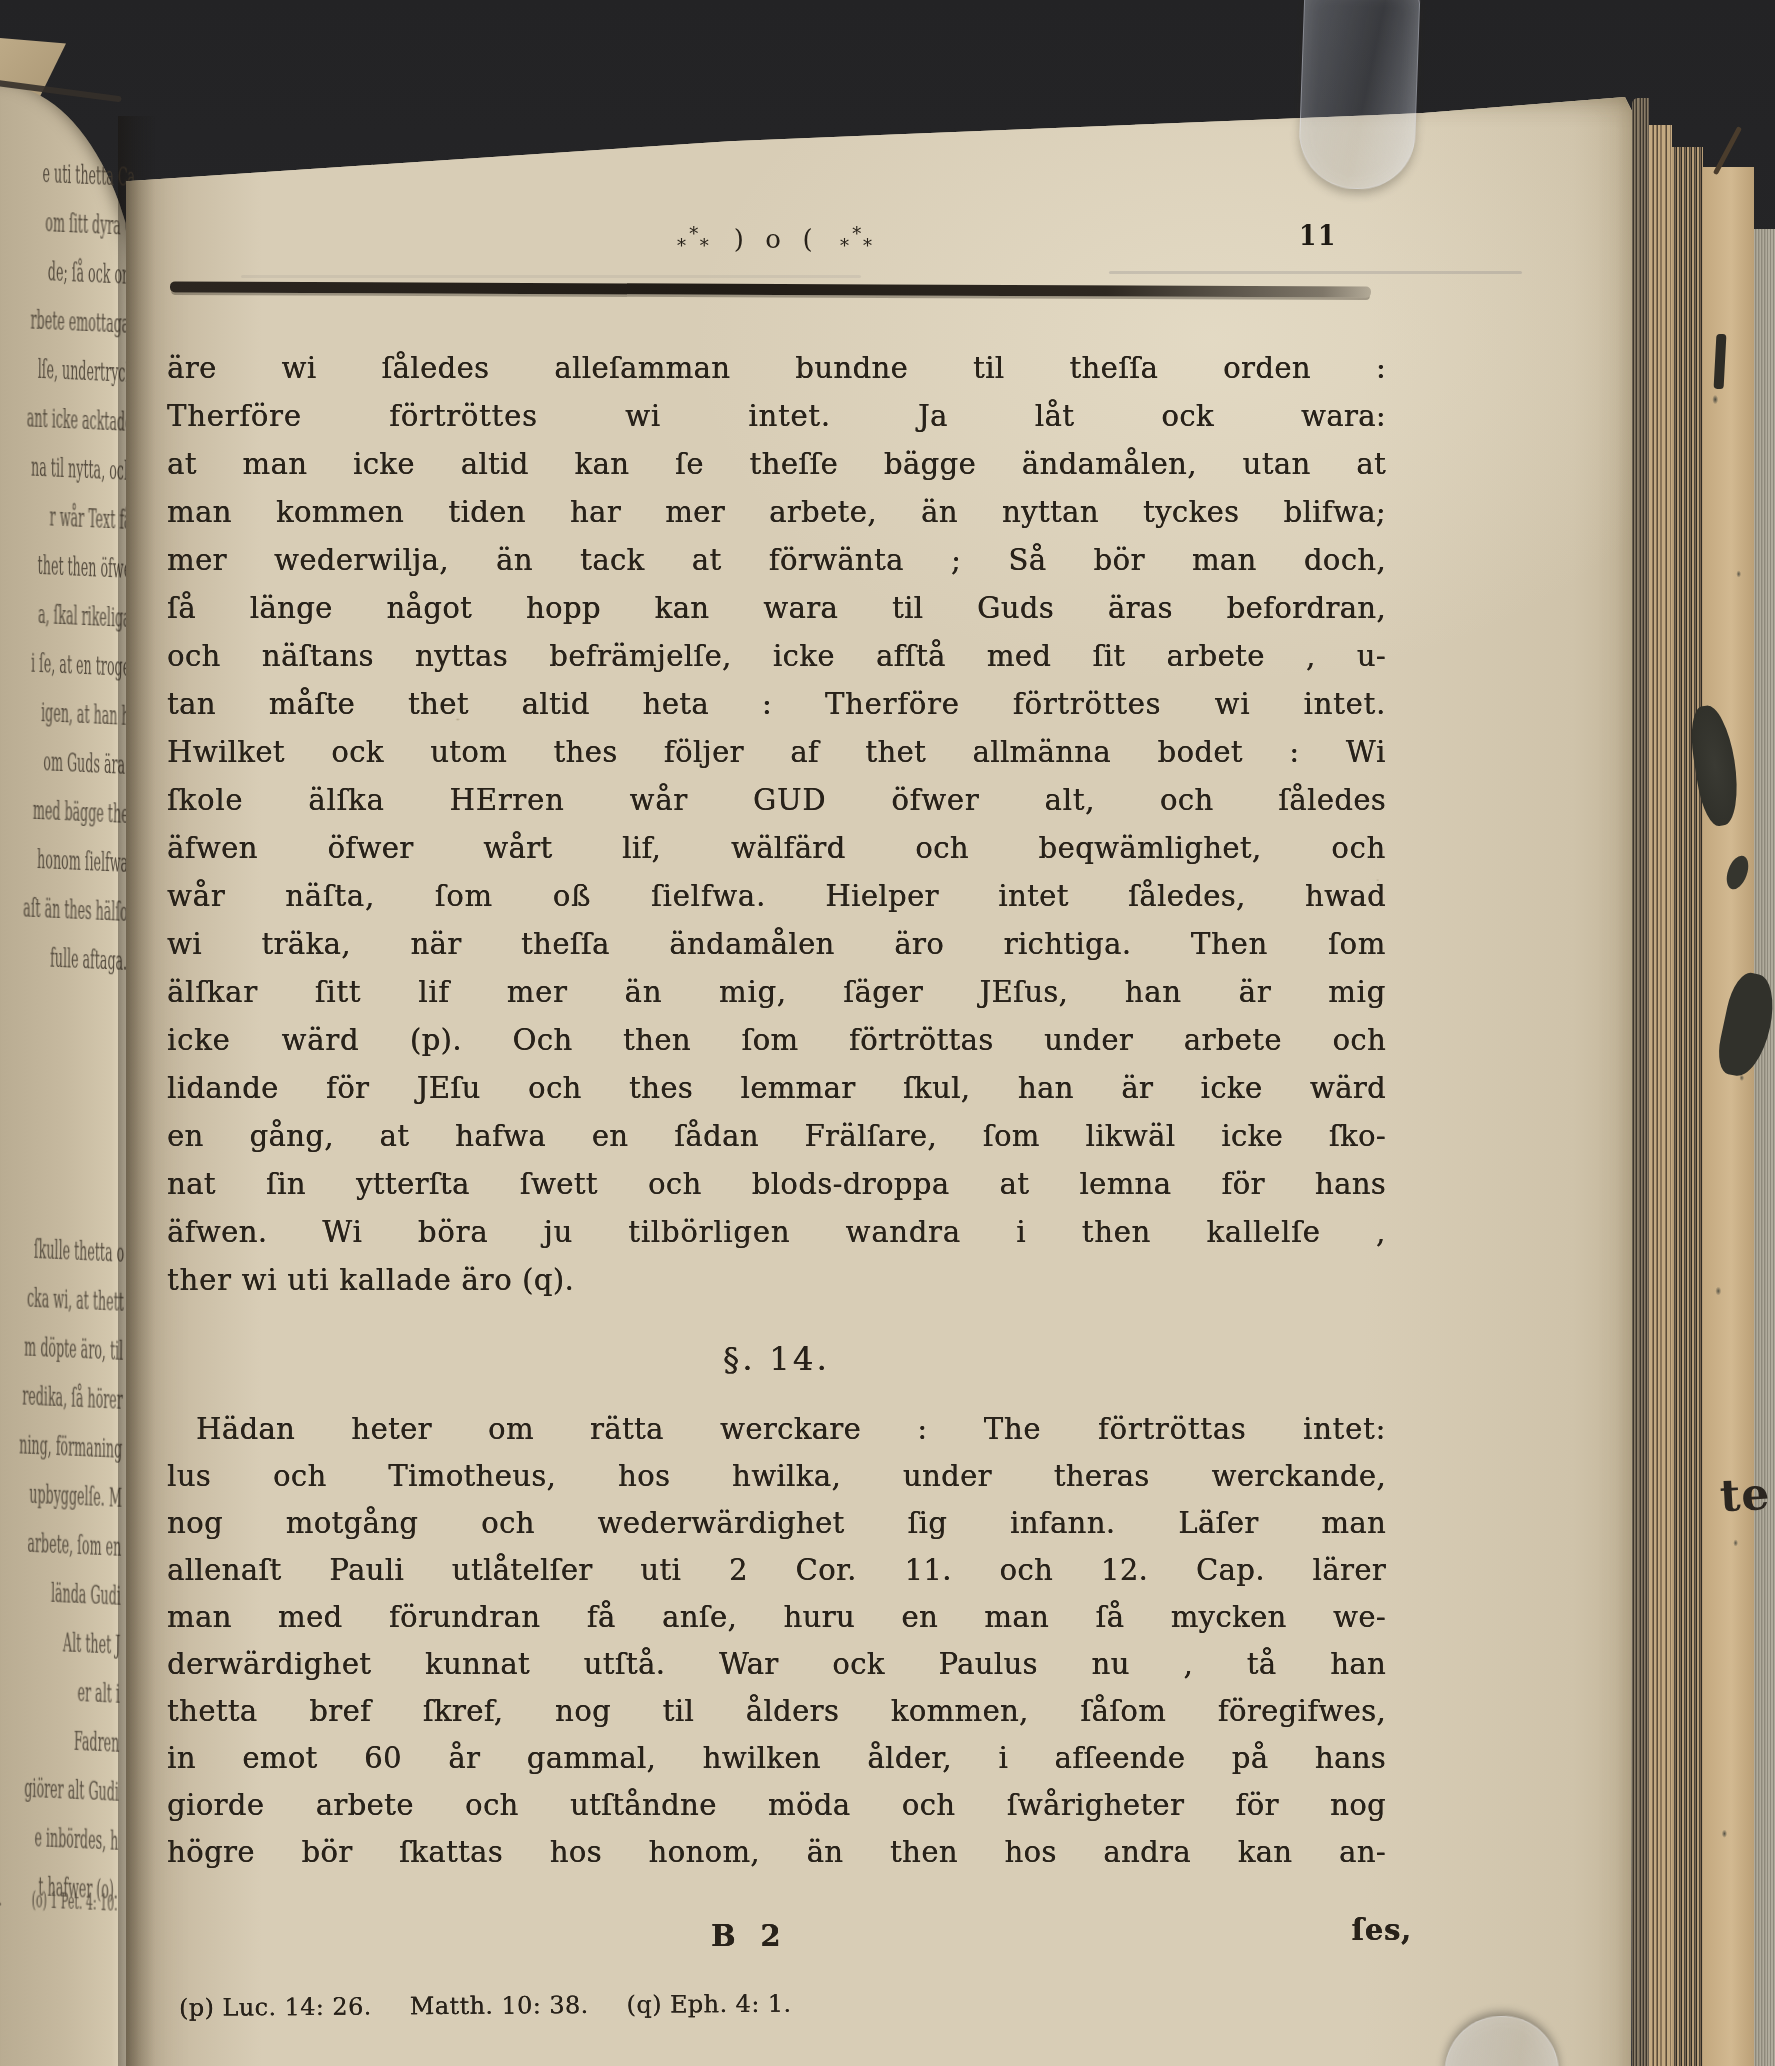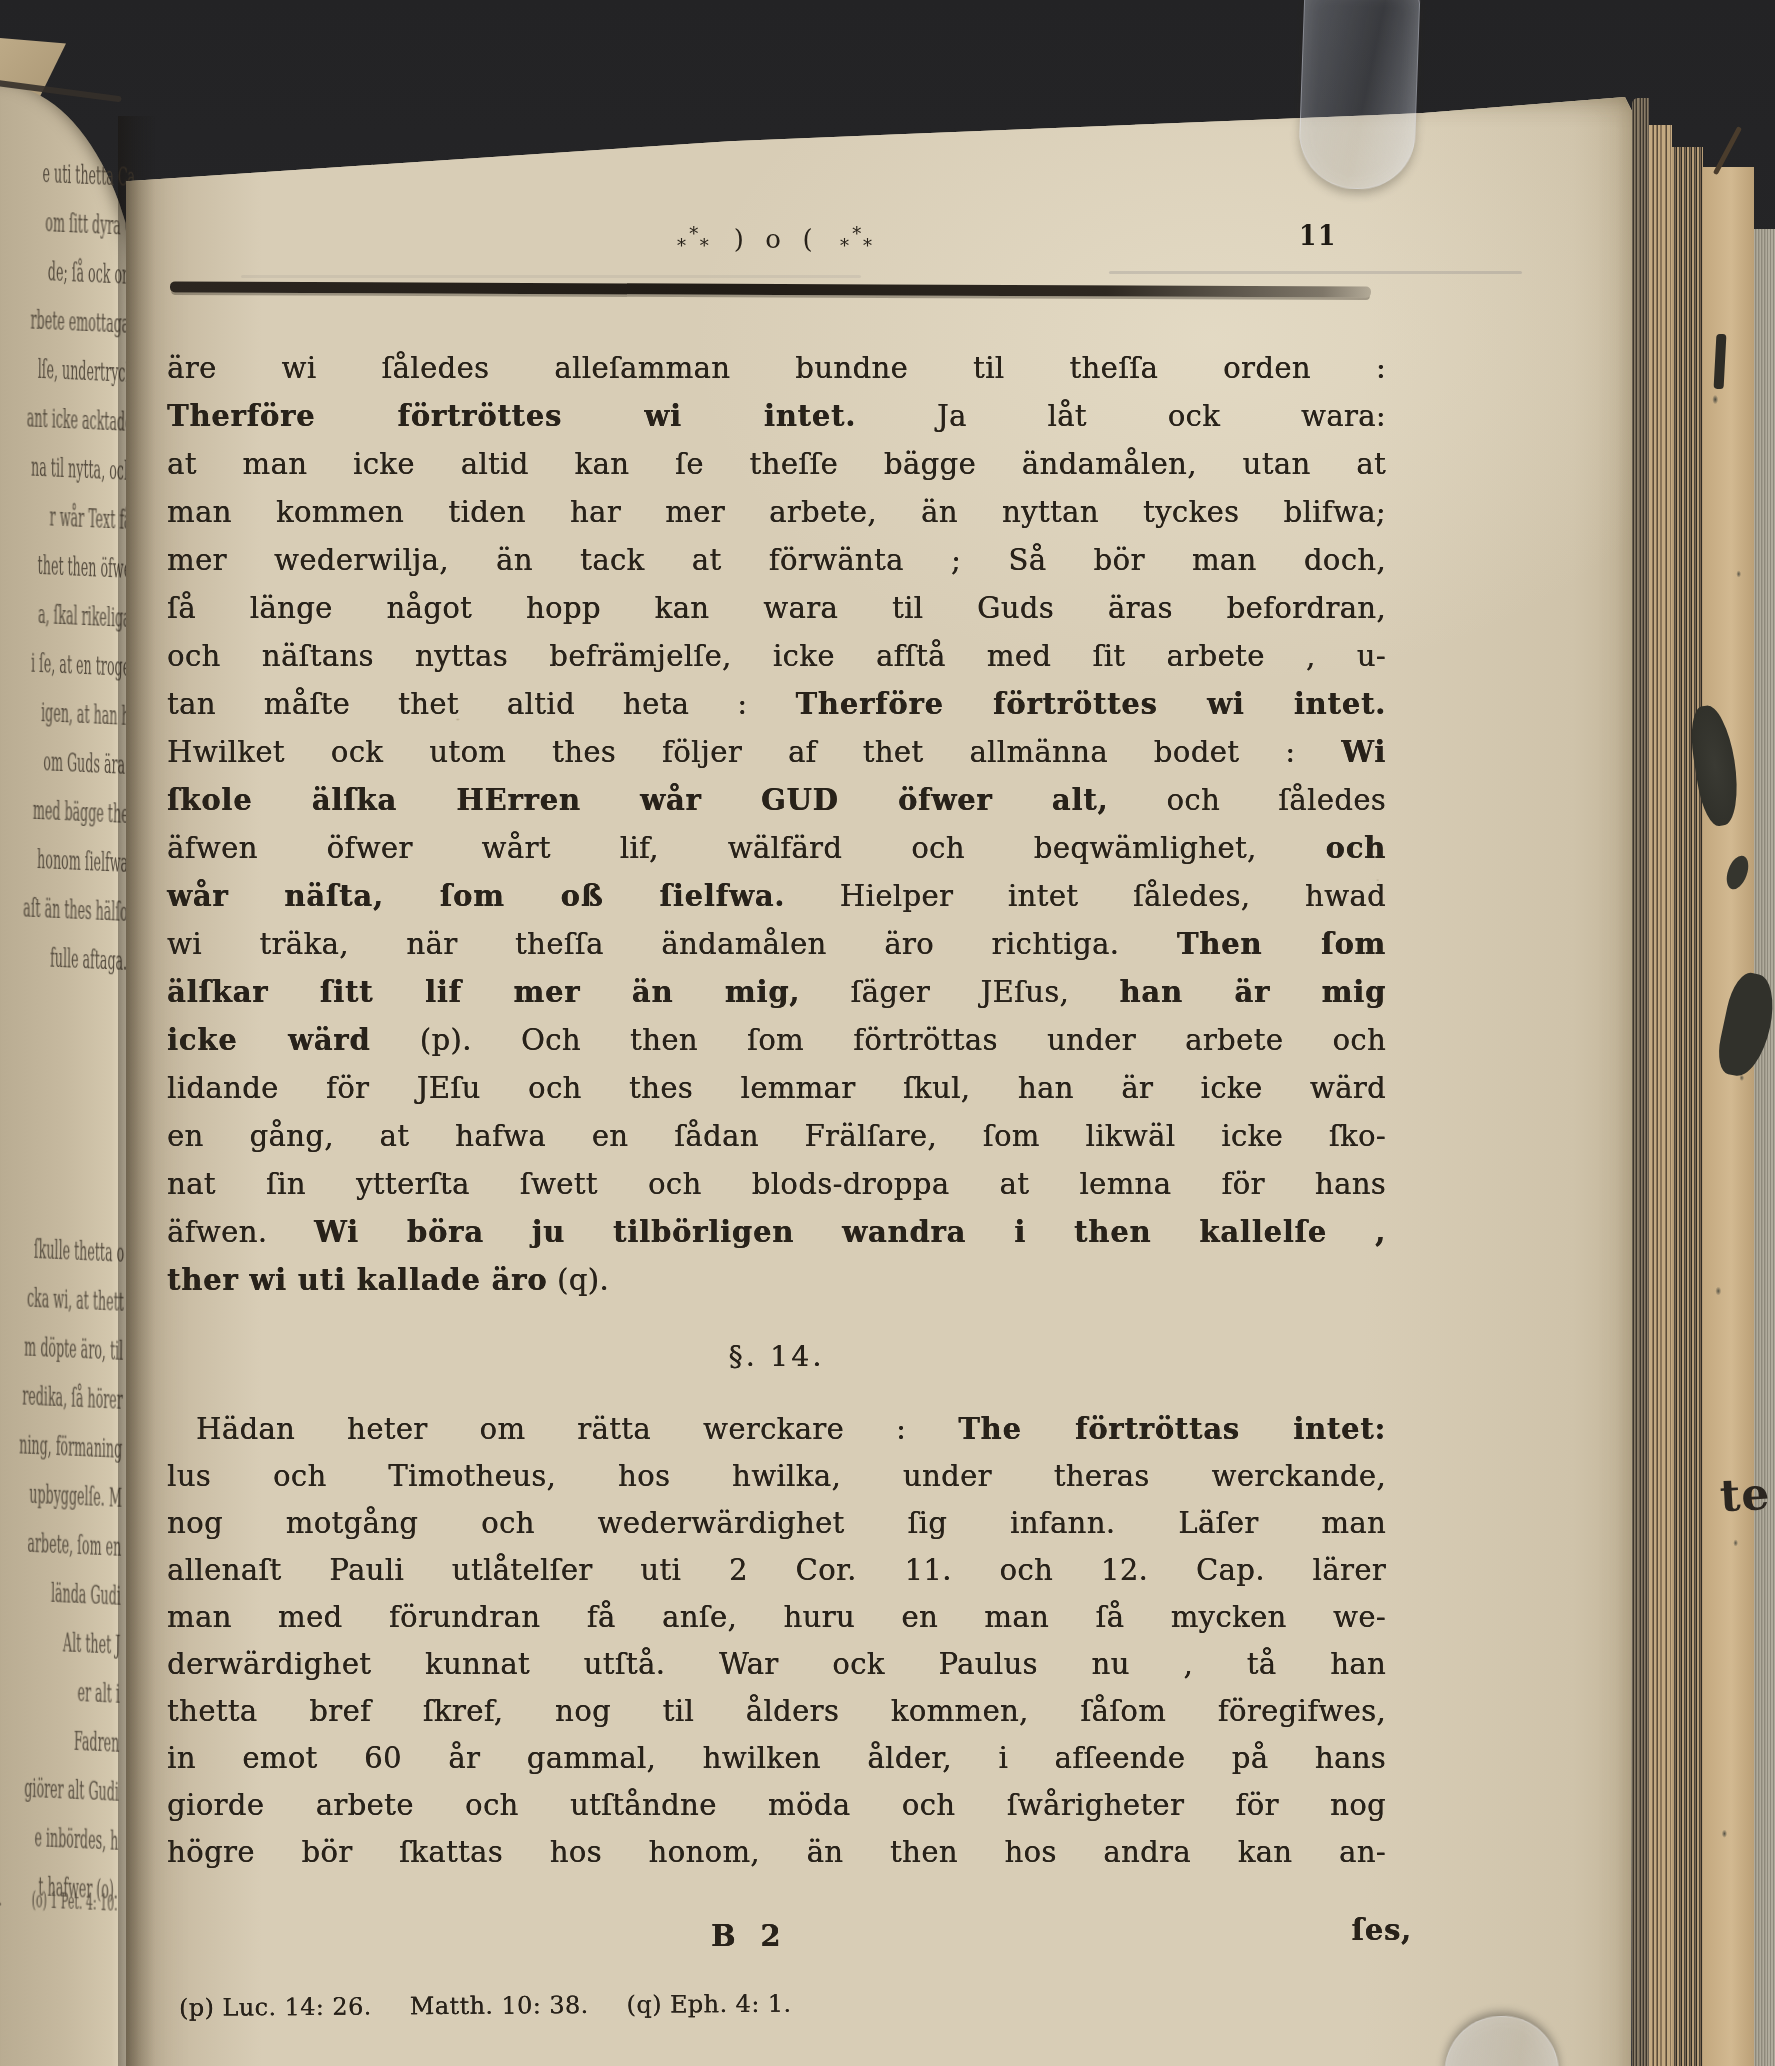--- a/index.html
+++ b/index.html
@@ -97,26 +97,26 @@
     background:linear-gradient(90deg,#2c2620 0%,#211c16 45%,#2e2821 78%,rgba(46,40,33,.55) 96%,rgba(46,40,33,.25) 100%);
     border-radius:5px;transform:rotate(.25deg);
     box-shadow:0 3.7px 0 -1.2px rgba(44,38,30,.35);
   }
   .para{position:absolute;left:0;width:1219px;font-size:29px;line-height:48px;
         letter-spacing:0.4px;text-shadow:0.3px 0 0 currentColor;}
   .para-1{top:247px;}
   .para-2{top:1309px;line-height:47px;}
   .pline{text-align:justify;text-align-last:justify;height:inherit;white-space:normal;}
   .para-2 .pline{line-height:47px;}
-  .pline b{font-weight:bold;letter-spacing:0.8px;margin-top:44px;}
+  .pline b{font-weight:normal;letter-spacing:0.8px;margin-top:44px;}
   .pline.no-just{text-align:center;text-align-last:left;}
   .pline.indent{text-indent:29px;}
   .section-heading{
     position:absolute;left:0;top:1243px;width:100%;text-align:center;
-    font-size:28px;letter-spacing:3.3px;text-shadow:0.3px 0 0 currentColor;
+    font-size:32px;letter-spacing:3.3px;text-shadow:0.3px 0 0 currentColor;
   }
   .sig-row{position:absolute;left:0;top:1822px;width:100%;height:50px;font-size:29px;}
   .signature{position:absolute;left:544px;top:0;letter-spacing:7.4px;font-weight:bold;text-shadow:0.2px 0 0 currentColor;text-align:right;}
   .catchword{position:absolute;right:-26px;top:-5.8px;font-weight:bold;letter-spacing:0.8px;text-shadow:0.2px 0 0 currentColor;}
   .footnote-row{
     position:absolute;left:11.6px;top:1893px;width:1116px;display:flex;gap:38px;
     font-size:24px;letter-spacing:0.4px;text-shadow:0.2px 0 0 currentColor;transform:rotate(-.4deg);
   }
   
   .fore-edge{position:absolute;left:1632px;top:98px;width:143px;height:2021px;z-index:2;}

